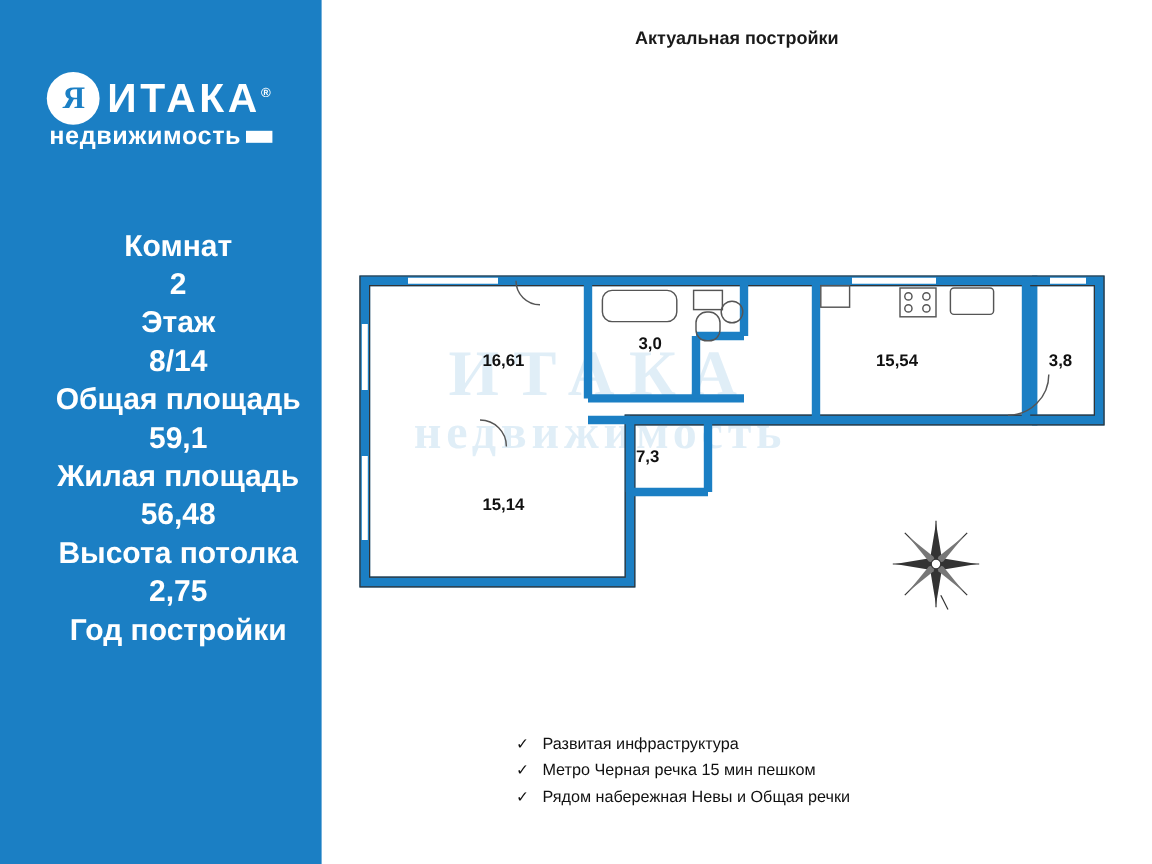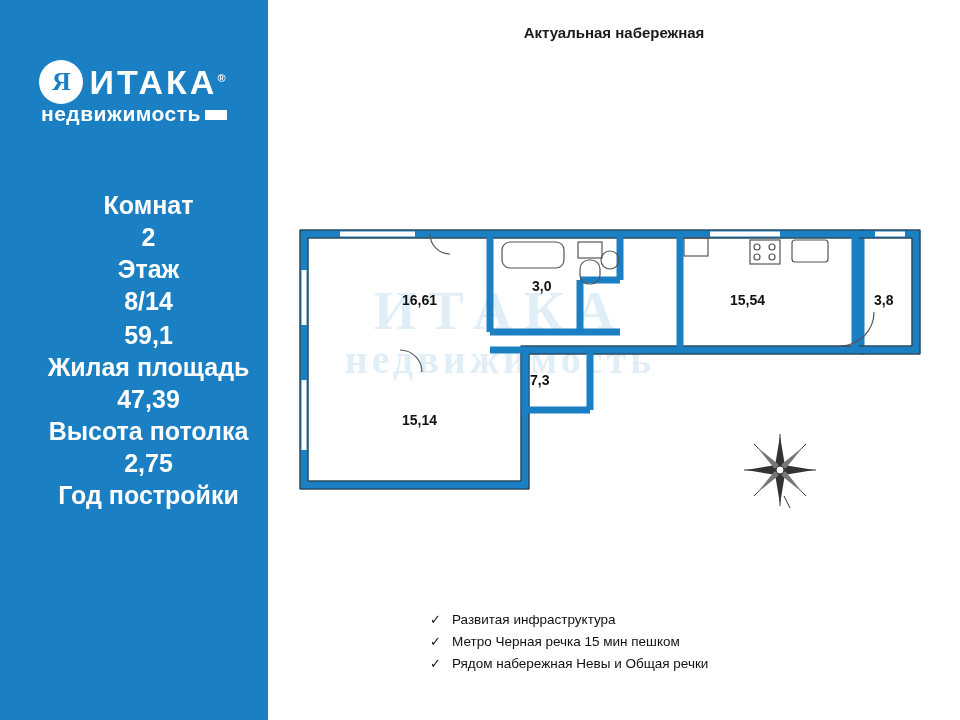--- a/index.html
+++ b/index.html
@@ -114,31 +114,32 @@
     <div class="logo-sub">
       <span>недвижимость</span><span class="bar"></span>
     </div>
   </div>
 
   <div id="specs">
     <div class="spec-label">Комнат</div>
     <div class="spec-value">2</div>
     <div class="spec-label">Этаж</div>
     <div class="spec-value">8/14</div>
+    <div class="spec-label">Общая площадь</div>
     <div class="spec-value">59,1</div>
     <div class="spec-label">Жилая площадь</div>
-    <div class="spec-value">47,39</div>
+    <div class="spec-value">56,48</div>
     <div class="spec-label">Высота потолка</div>
     <div class="spec-value">2,75</div>
     <div class="spec-label">Год постройки</div>
   </div>
 </div>
 
 <div id="header">
-  <div class="title">Актуальная набережная</div>
+  <div class="title">Актуальная постройки</div>
 </div>
 
 <div id="watermark">
   <div class="wm-top">ИТАКА</div>
   <div class="wm-bot">недвижимость</div>
 </div>
 
 <div id="plan">
   <svg width="660" height="310" viewBox="0 0 660 310">
 

